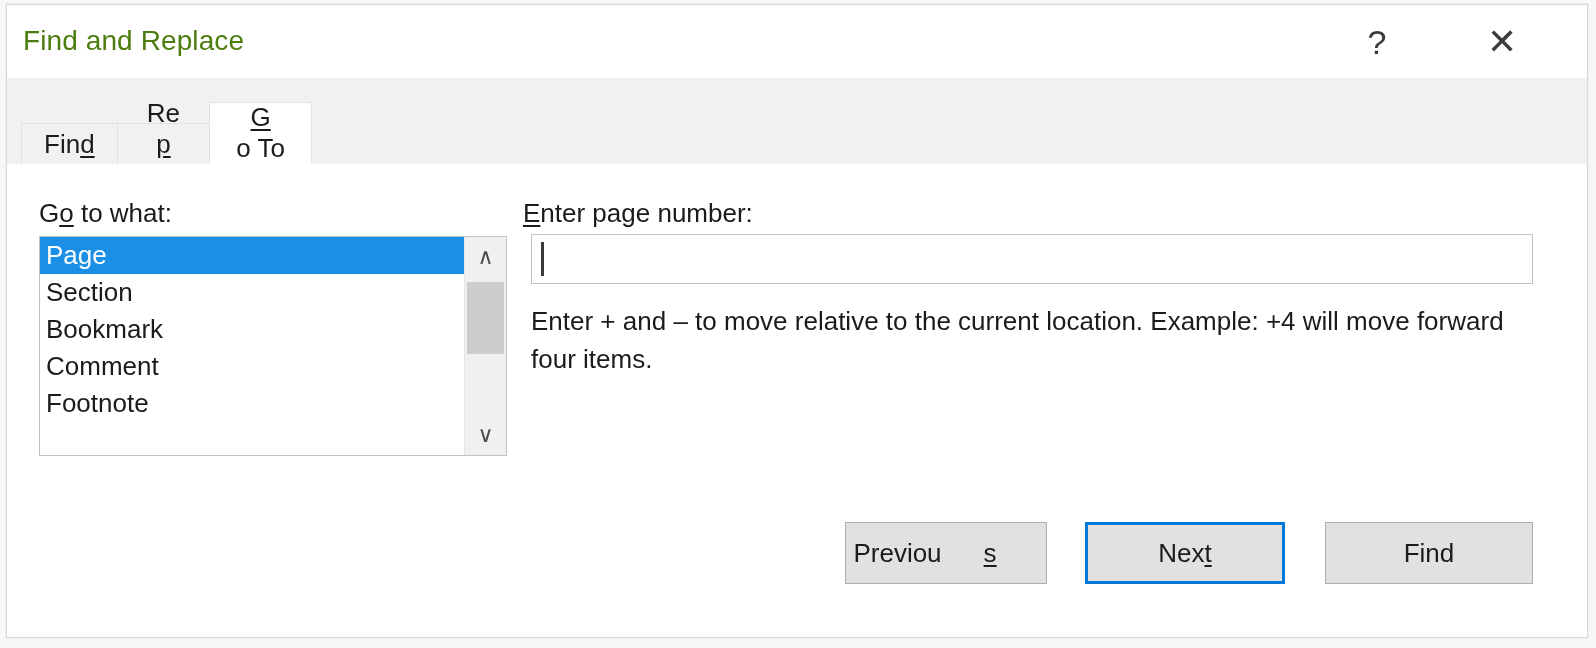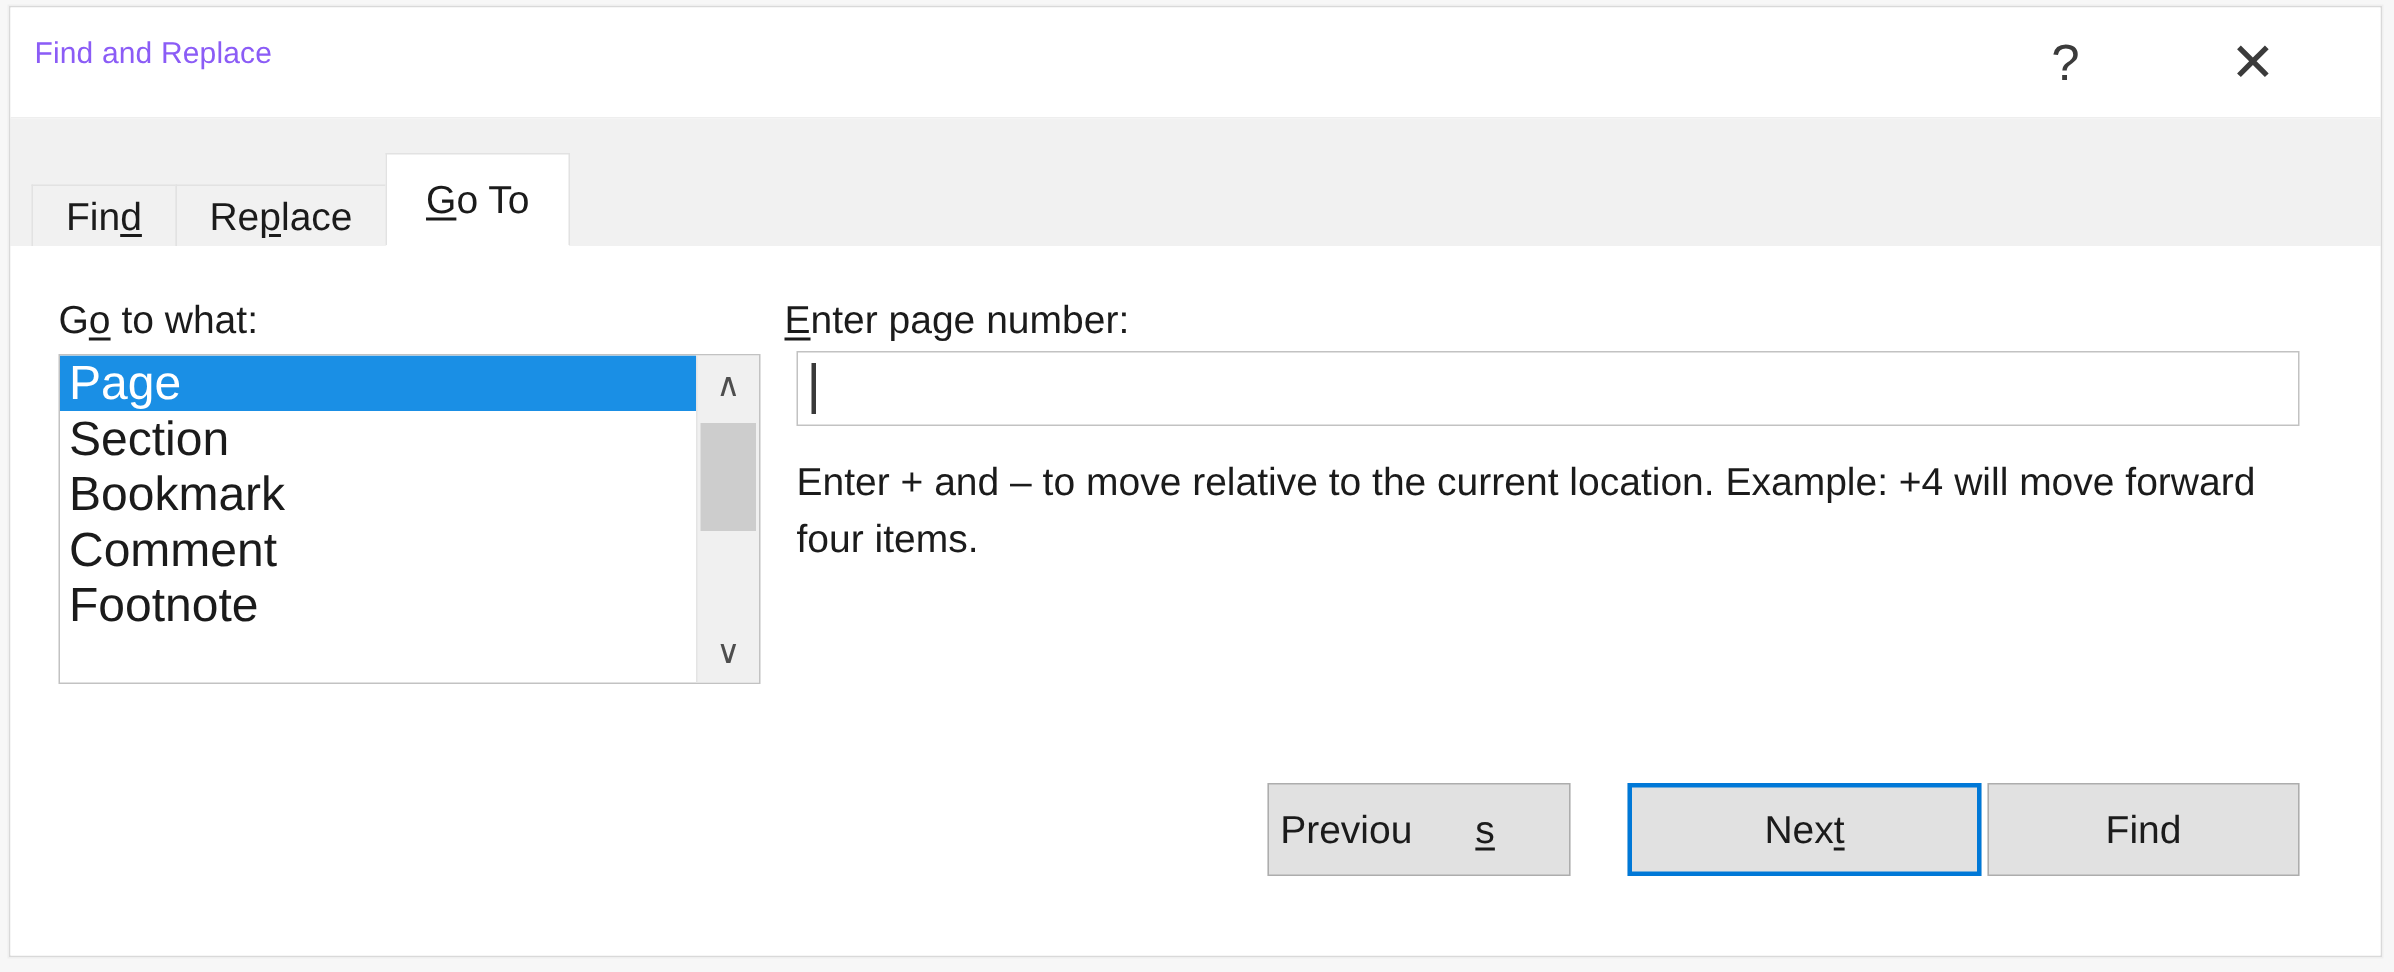--- a/index.html
+++ b/index.html
@@ -35,22 +35,22 @@
     width: 100%;
     height: 74px;
     background: #ffffff;
     border-bottom: 1px solid #eeeeee;
     box-sizing: border-box;
   }
   #title-text {
     position: absolute;
     left: 16px;
     top: 20px;
-    font-size: 20px;
-    color: #8b5cf6;
+    font-size: 28px;
+    color: #4d7c0f;
     letter-spacing: 0.1px;
     white-space: nowrap;
   }
   .titlebar-btn {
     position: absolute;
     top: 8px;
     width: 60px;
     height: 58px;
     line-height: 58px;
     text-align: center;
@@ -88,21 +88,21 @@
     font-size: 26px;
     color: #1b1b1b;
     background: #f1f1f1;
     border: 1px solid #e2e2e2;
     border-bottom: none;
     box-sizing: border-box;
     cursor: default;
     user-select: none;
     white-space: nowrap;
   }
-  .tab + .tab { margin-left: -1px; }
+  .tab + .tab { margin-left: -1px; flex-direction: column; }
   .tab.active {
     height: 62px;
     background: #ffffff;
     border: 1px solid #e2e2e2;
     border-bottom: 1px solid #ffffff;
     position: relative;
     z-index: 3;
     padding: 0 26px;
   }
   .tab u { text-underline-offset: 3px; }
@@ -145,21 +145,21 @@
     flex: 1 1 auto;
     overflow: hidden;
     padding: 0;
     margin: 0;
     list-style: none;
   }
   .list-item {
     height: 37px;
     line-height: 37px;
     padding-left: 6px;
-    font-size: 32px;
+    font-size: 26px;
     color: #1b1b1b;
     white-space: nowrap;
     cursor: default;
     user-select: none;
   }
   .list-item.selected {
     background: #1a8fe5;
     color: #ffffff;
   }
 
@@ -246,21 +246,21 @@
     color: #1b1b1b;
     cursor: default;
     user-select: none;
     display: flex;
     align-items: center;
     justify-content: center;
     padding: 0;
   }
   .dlg-button u { text-underline-offset: 3px; }
   #btn-previous { left: 838px;  width: 202px; gap: 42px; }
-  #btn-next     { left: 1078px; width: 236px; border: 3px solid #0078d7; }
+  #btn-next     { left: 1078px; width: 200px; border: 3px solid #0078d7; }
   #btn-close    { left: 1318px; width: 208px; }
 </style>
 </head>
 <body>
 
 <div id="dialog">
 
   <div id="titlebar">
     <div id="title-text">Find and Replace</div>
     <div class="titlebar-btn" id="help-btn">?</div>

